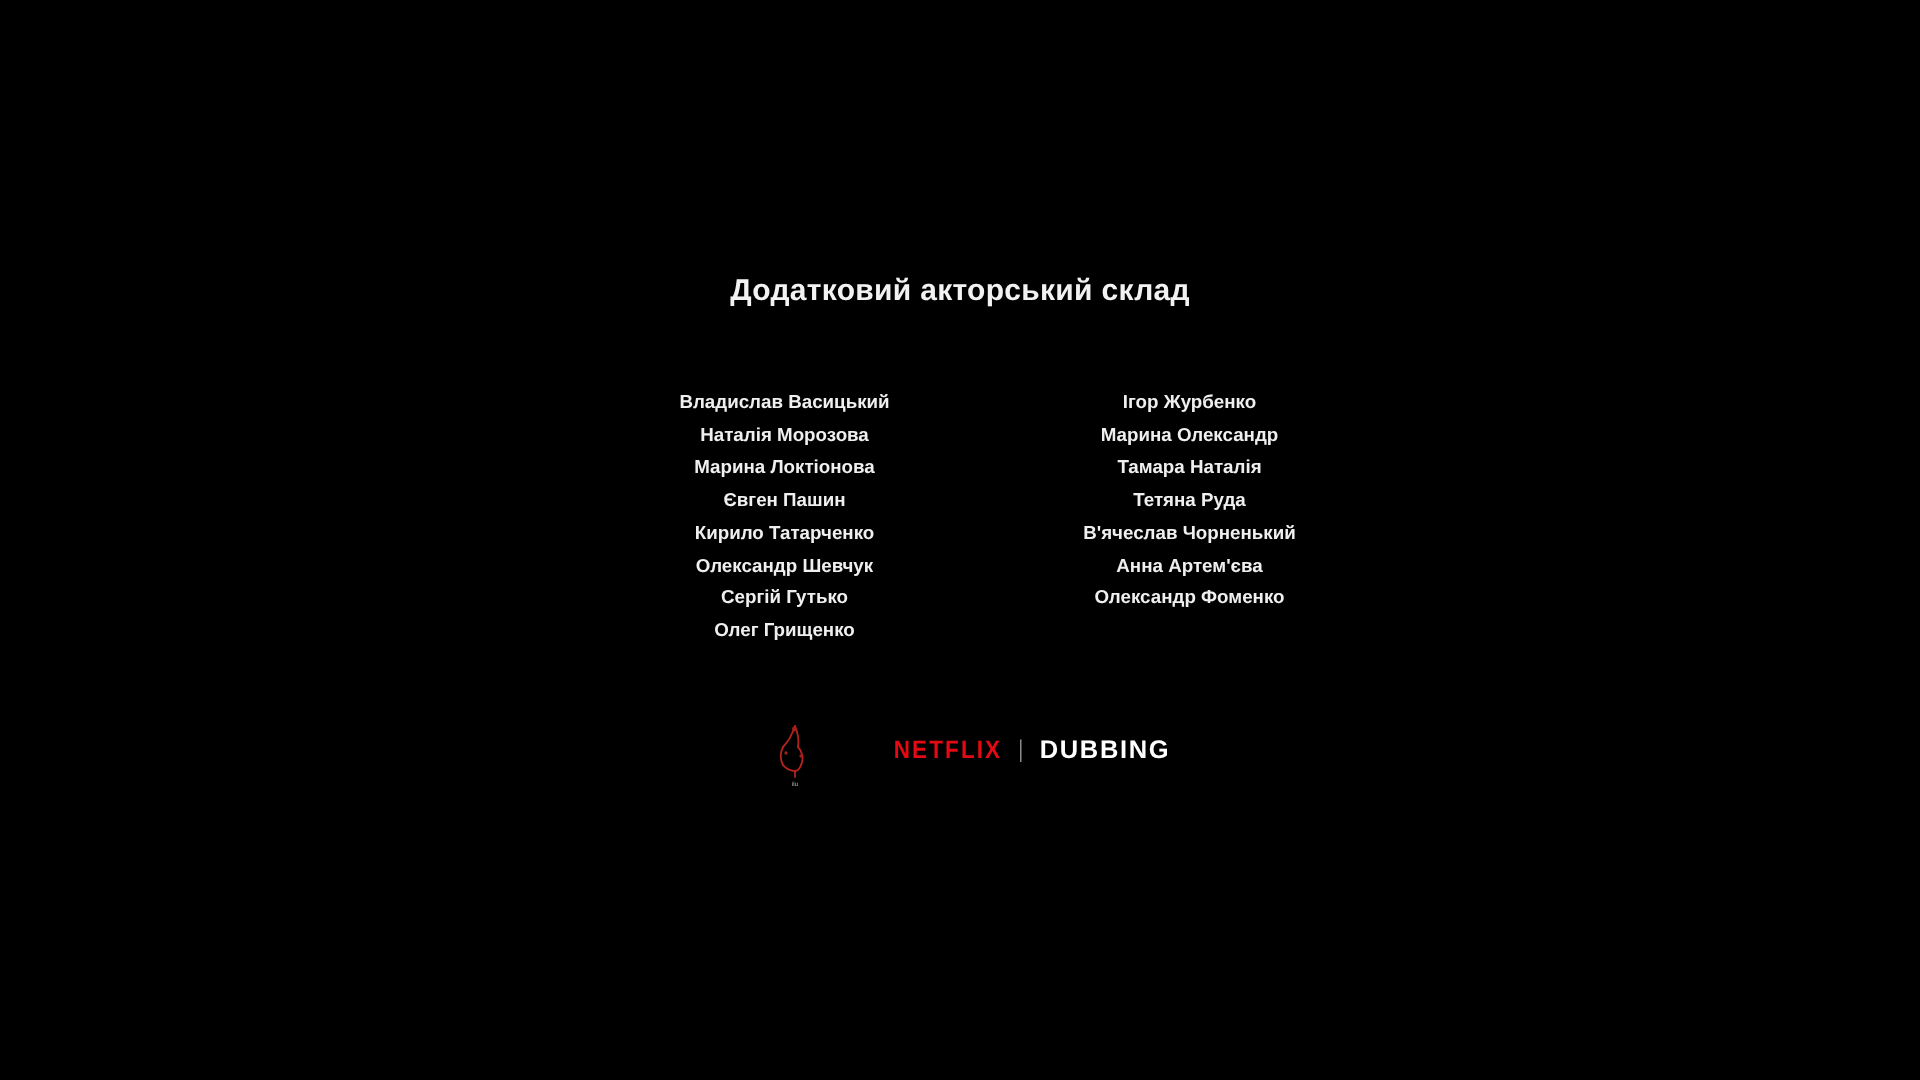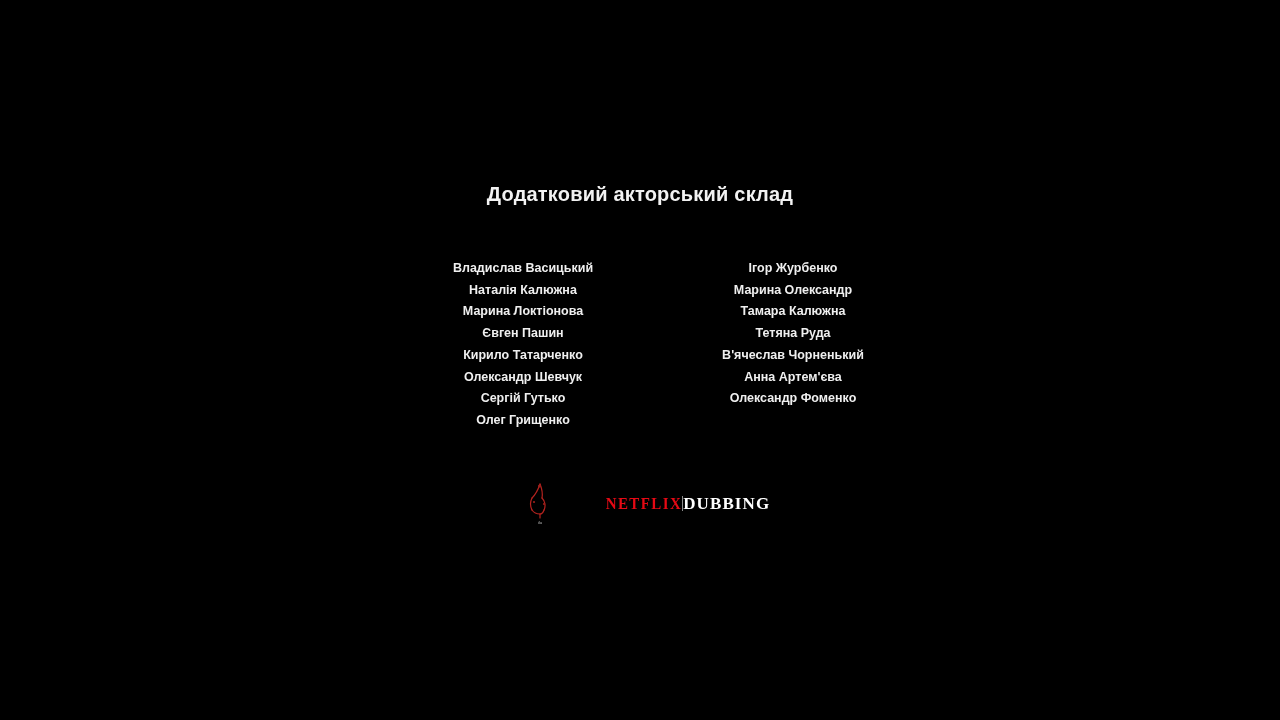--- a/index.html
+++ b/index.html
@@ -72,24 +72,22 @@
   #studio-logo {
     width: 60px;
     height: 46px;
     display: flex;
     align-items: center;
     justify-content: center;
     margin-right: 36px;
   }
   #netflix-dubbing {
     display: flex;
-    align-items: center;
-    gap: 0;
+    gap: 12px;
     height: 20px;
-    font-family: Liberation Serif, serif;
   }
   #netflix-wordmark {
     font-size: 15px;
     font-weight: bold;
     letter-spacing: 1.4px;
     color: #e50914;
     line-height: 15px;
     transform: scaleY(1.12);
   }
   #brand-divider {
@@ -110,33 +108,33 @@
 
 <div id="credits-screen">
 
   <div id="credits-block">
     <div id="credits-title">Додатковий акторський склад</div>
 
     <div id="credits-columns">
 
       <div class="credits-column">
         <div class="credit-name">Владислав Васицький</div>
-        <div class="credit-name">Наталія Калюжна</div>
+        <div class="credit-name">Наталія Морозова</div>
         <div class="credit-name">Марина Локтіонова</div>
         <div class="credit-name">Євген Пашин</div>
         <div class="credit-name">Кирило Татарченко</div>
         <div class="credit-name">Олександр Шевчук</div>
         <div class="credit-name">Сергій Гутько</div>
         <div class="credit-name">Олег Грищенко</div>
       </div>
 
       <div class="credits-column">
         <div class="credit-name">Ігор Журбенко</div>
         <div class="credit-name">Марина Олександр</div>
-        <div class="credit-name">Тамара Калюжна</div>
+        <div class="credit-name">Тамара Наталія</div>
         <div class="credit-name">Тетяна Руда</div>
         <div class="credit-name">В'ячеслав Чорненький</div>
         <div class="credit-name">Анна Артем'єва</div>
         <div class="credit-name">Олександр Фоменко</div>
       </div>
 
     </div>
   </div>
 
   <div id="brand-row">

